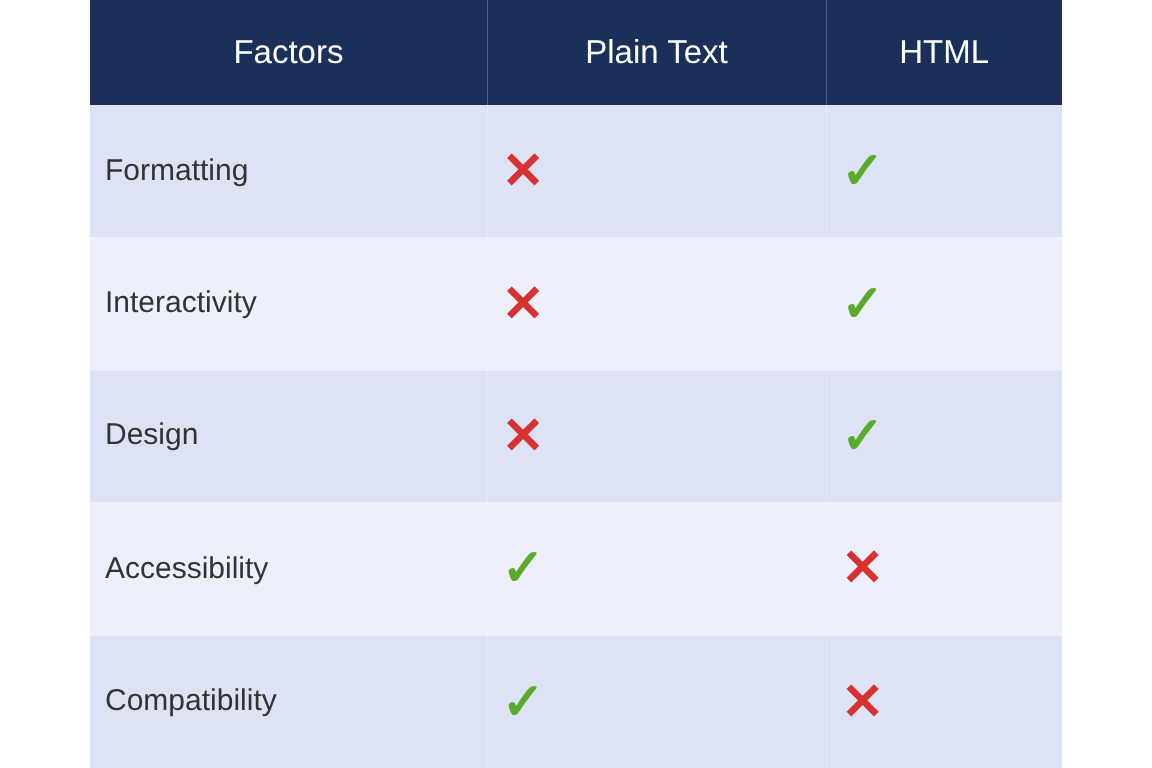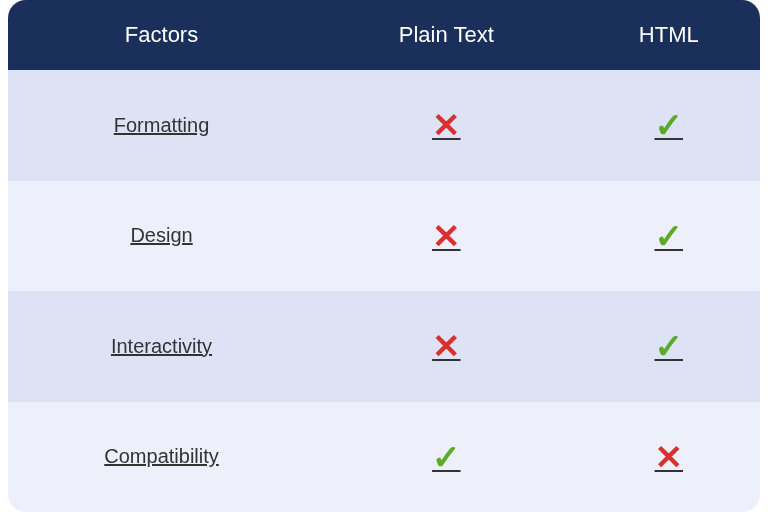--- a/index.html
+++ b/index.html
@@ -12,24 +12,23 @@
       width: 768px;
       height: 512px;
       font-family: Arial, sans-serif;
       background: #fff;
       display: flex;
       align-items: center;
       justify-content: center;
     }
 
     .table-container {
-      width: 752px;
+      width: 648px;
       height: 512px;
       overflow: hidden;
-      border-radius: 18px;
     }
 
     table {
       width: 100%;
       height: 100%;
       border-collapse: collapse;
     }
 
     thead tr {
       background-color: #1a2f5a;
@@ -50,25 +49,23 @@
 
     tbody tr:nth-child(odd) {
       background-color: #dde3f5;
     }
 
     tbody tr:nth-child(even) {
       background-color: #edf0fb;
     }
 
     tbody td {
-      text-align: center;
       font-size: 20px;
       color: #333;
       padding: 10px;
-      text-decoration: underline;
     }
 
     tbody td:first-child {
       font-size: 20px;
       color: #333;
     }
 
     .check {
       color: #5aab2a;
       font-size: 34px;
@@ -103,28 +100,33 @@
         <th>HTML</th>
       </tr>
     </thead>
     <tbody id="table-body">
     <tr>
           <td>Formatting</td>
           <td><span class="cross">✕</span></td>
           <td><span class="check">✓</span></td>
         </tr>
         <tr>
+          <td>Interactivity</td>
+          <td><span class="cross">✕</span></td>
+          <td><span class="check">✓</span></td>
+        </tr>
+        <tr>
           <td>Design</td>
           <td><span class="cross">✕</span></td>
           <td><span class="check">✓</span></td>
         </tr>
         <tr>
-          <td>Interactivity</td>
+          <td>Accessibility</td>
+          <td><span class="check">✓</span></td>
           <td><span class="cross">✕</span></td>
-          <td><span class="check">✓</span></td>
         </tr>
         <tr>
           <td>Compatibility</td>
           <td><span class="check">✓</span></td>
           <td><span class="cross">✕</span></td>
         </tr>
       </tbody>
   </table>
 </div>
 

